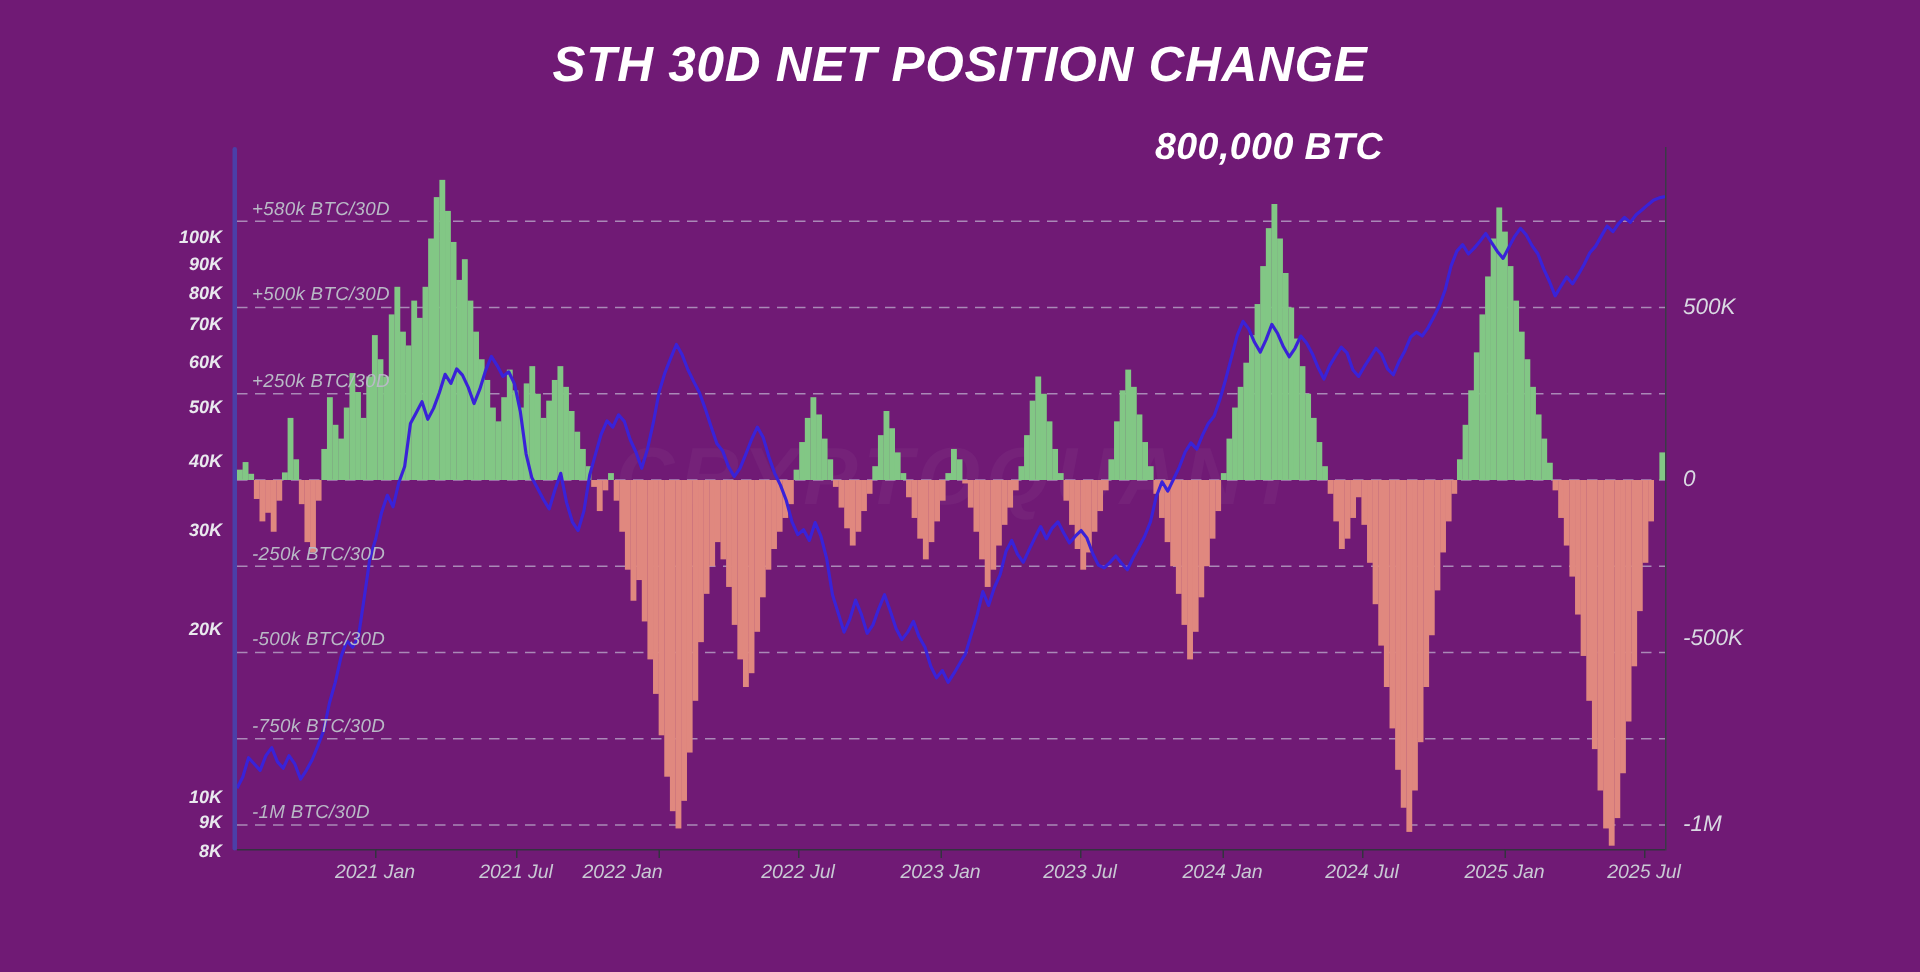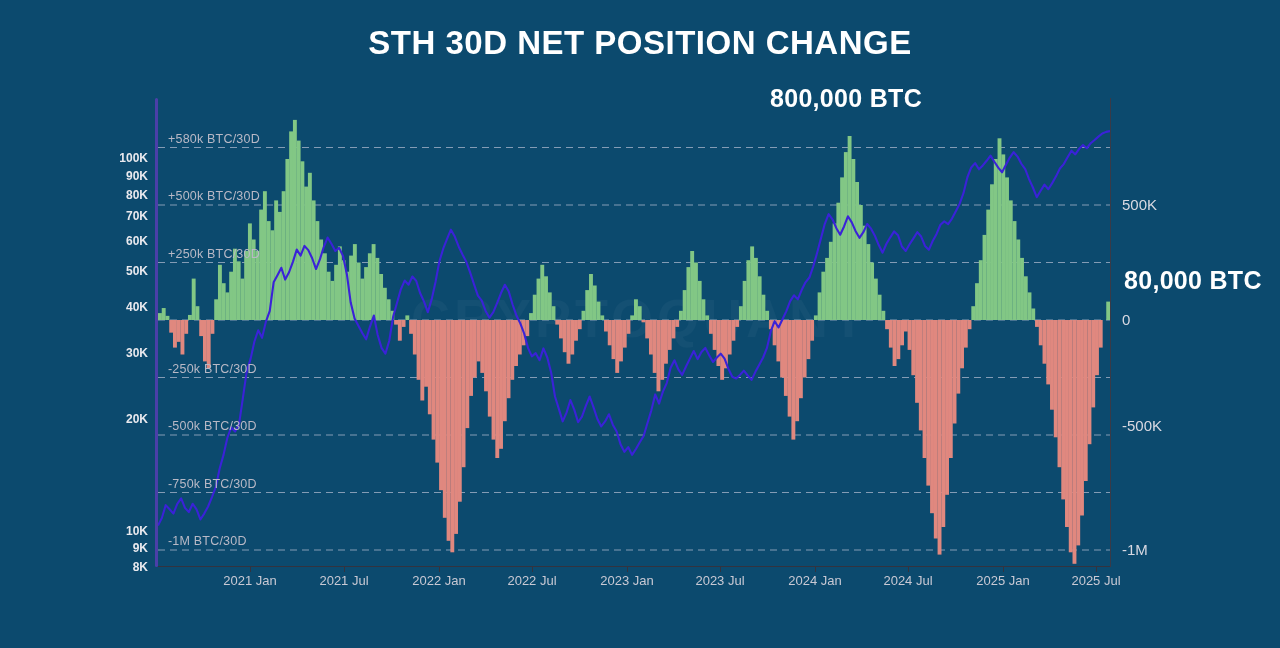--- a/index.html
+++ b/index.html
@@ -1,21 +1,21 @@
 <!DOCTYPE html>
 <html><head>
 <meta charset="utf-8">
 <style>
   html,body{margin:0;padding:0;background:#16161e;}
   body{
     width:1280px;height:648px;overflow:hidden;position:relative;
     font-family:"Liberation Sans","DejaVu Sans",sans-serif;
     background:#16161e;color:#ffffff;
   }
-  #stage{position:absolute;inset:0;background:#0c4a6e;}
+  #stage{position:absolute;inset:0;background:#701a75;font-style:italic;}
 
   
   #chart-title{
     position:absolute;left:0;top:24px;width:1280px;text-align:center;
     font-size:33px;font-weight:bold;letter-spacing:.5px;color:#ffffff;
     text-transform:uppercase;
   }
   
   #callout-top{
     position:absolute;left:770px;top:84px;
@@ -83,21 +83,20 @@
   }
 </style>
 </head>
 <body>
 
 <div id="stage">
 
   <div id="chart-title">STH 30D NET POSITION CHANGE</div>
 
   <div id="callout-top">800,000 BTC</div>
-  <div id="callout-right">80,000 BTC</div>
 
   <div id="watermark">CRYPTOQUANT</div>
 
   <div id="axis-left-spine"></div>
   <div id="axis-right-spine"></div>
   <div id="axis-bottom-spine"></div>
 
   <div id="yaxis-left">
       <div class="ytick-left" style="top: 151.489px;">100K</div>
       <div class="ytick-left" style="top: 168.53px;">90K</div>
@@ -116,21 +115,21 @@
       <div class="ytick-right" style="top: 197px;">500K</div>
       <div class="ytick-right" style="top: 312px;">0</div>
       <div class="ytick-right" style="top: 418px;">-500K</div>
       <div class="ytick-right" style="top: 542px;">-1M</div>
     </div>
   <div id="xaxis">
       <div class="xtick" style="left: 250px;">2021 Jan</div>
       <div style="position: absolute; width: 1px; height: 6px; background: rgb(51, 51, 63); top: -7px; left: 250px;"></div>
       <div class="xtick" style="left: 344px;">2021 Jul</div>
       <div style="position: absolute; width: 1px; height: 6px; background: rgb(51, 51, 63); top: -7px; left: 344px;"></div>
-      <div class="xtick" style="left: 439px;">2022 Jan</div>
+      <div class="xtick" style="left: 415px;">2022 Jan</div>
       <div style="position: absolute; width: 1px; height: 6px; background: rgb(51, 51, 63); top: -7px; left: 439px;"></div>
       <div class="xtick" style="left: 532px;">2022 Jul</div>
       <div style="position: absolute; width: 1px; height: 6px; background: rgb(51, 51, 63); top: -7px; left: 532px;"></div>
       <div class="xtick" style="left: 627px;">2023 Jan</div>
       <div style="position: absolute; width: 1px; height: 6px; background: rgb(51, 51, 63); top: -7px; left: 627px;"></div>
       <div class="xtick" style="left: 720px;">2023 Jul</div>
       <div style="position: absolute; width: 1px; height: 6px; background: rgb(51, 51, 63); top: -7px; left: 720px;"></div>
       <div class="xtick" style="left: 815px;">2024 Jan</div>
       <div style="position: absolute; width: 1px; height: 6px; background: rgb(51, 51, 63); top: -7px; left: 815px;"></div>
       <div class="xtick" style="left: 908px;">2024 Jul</div>

